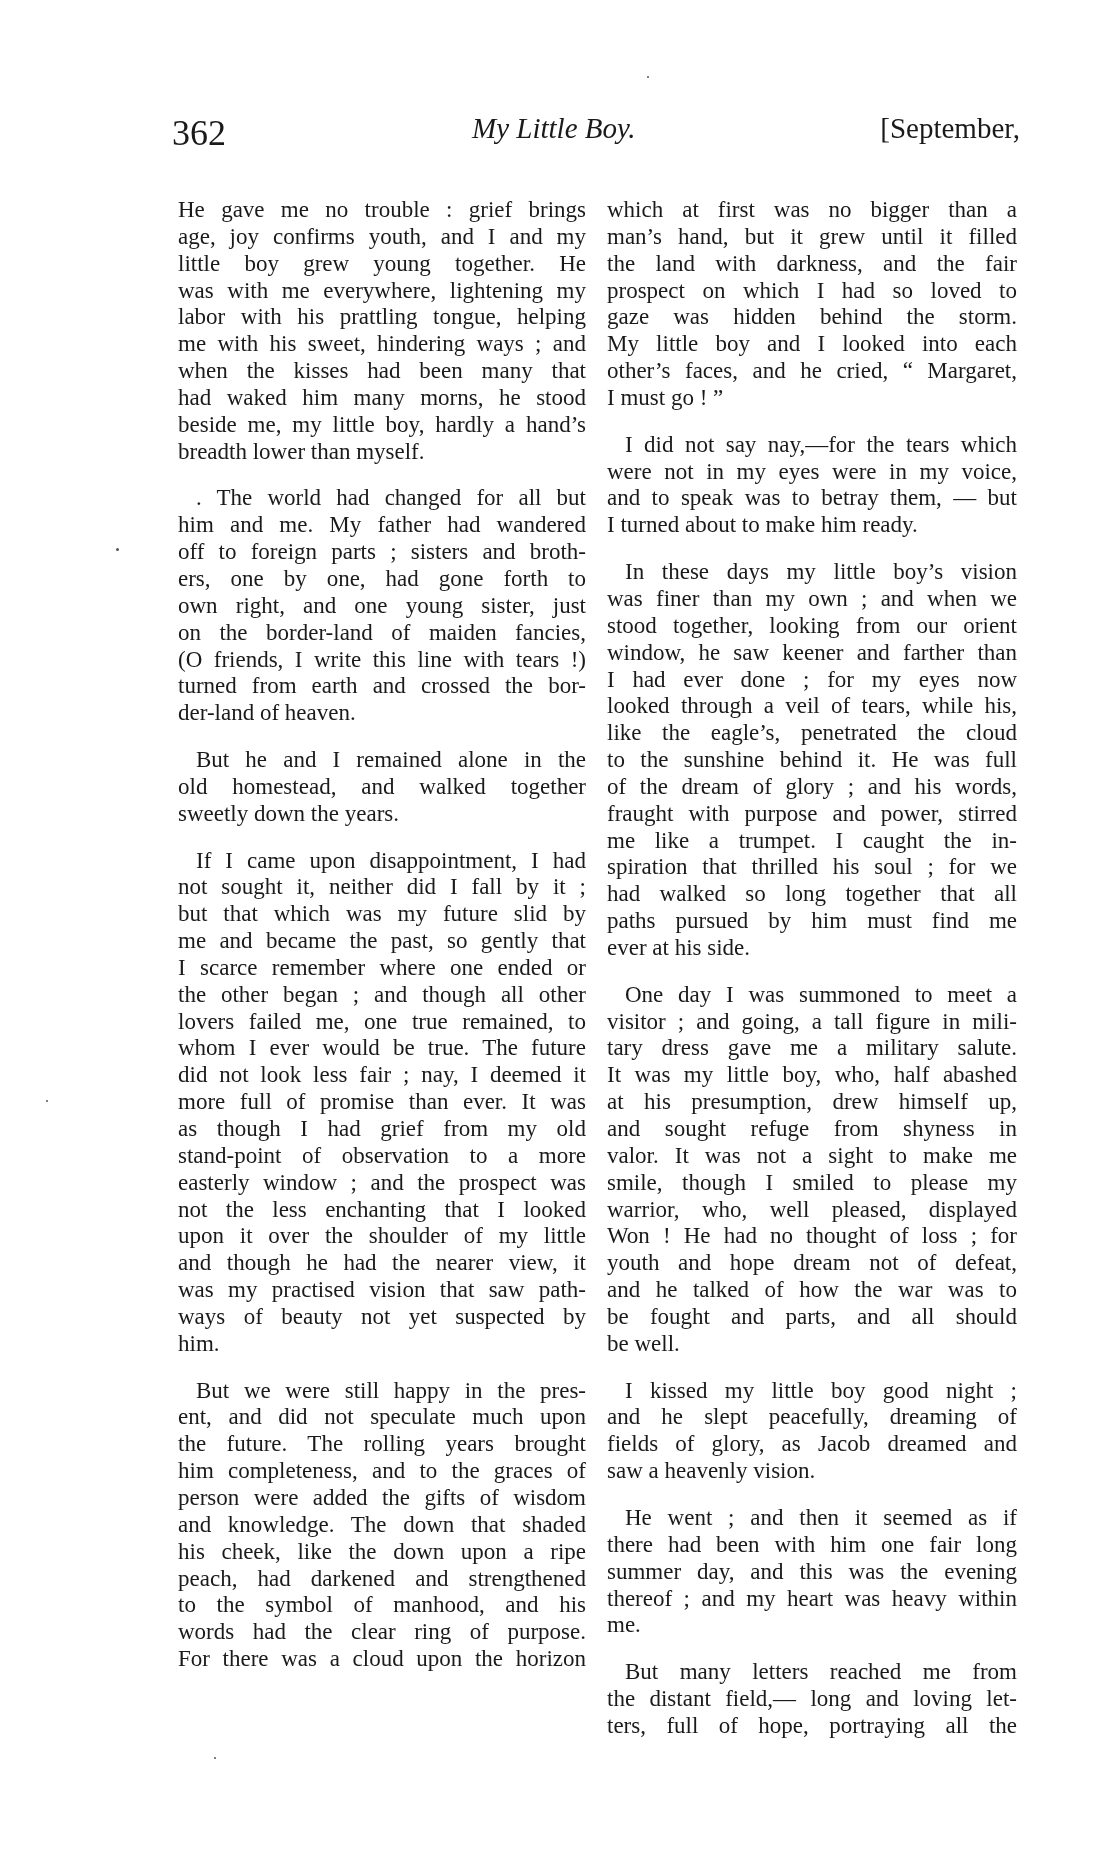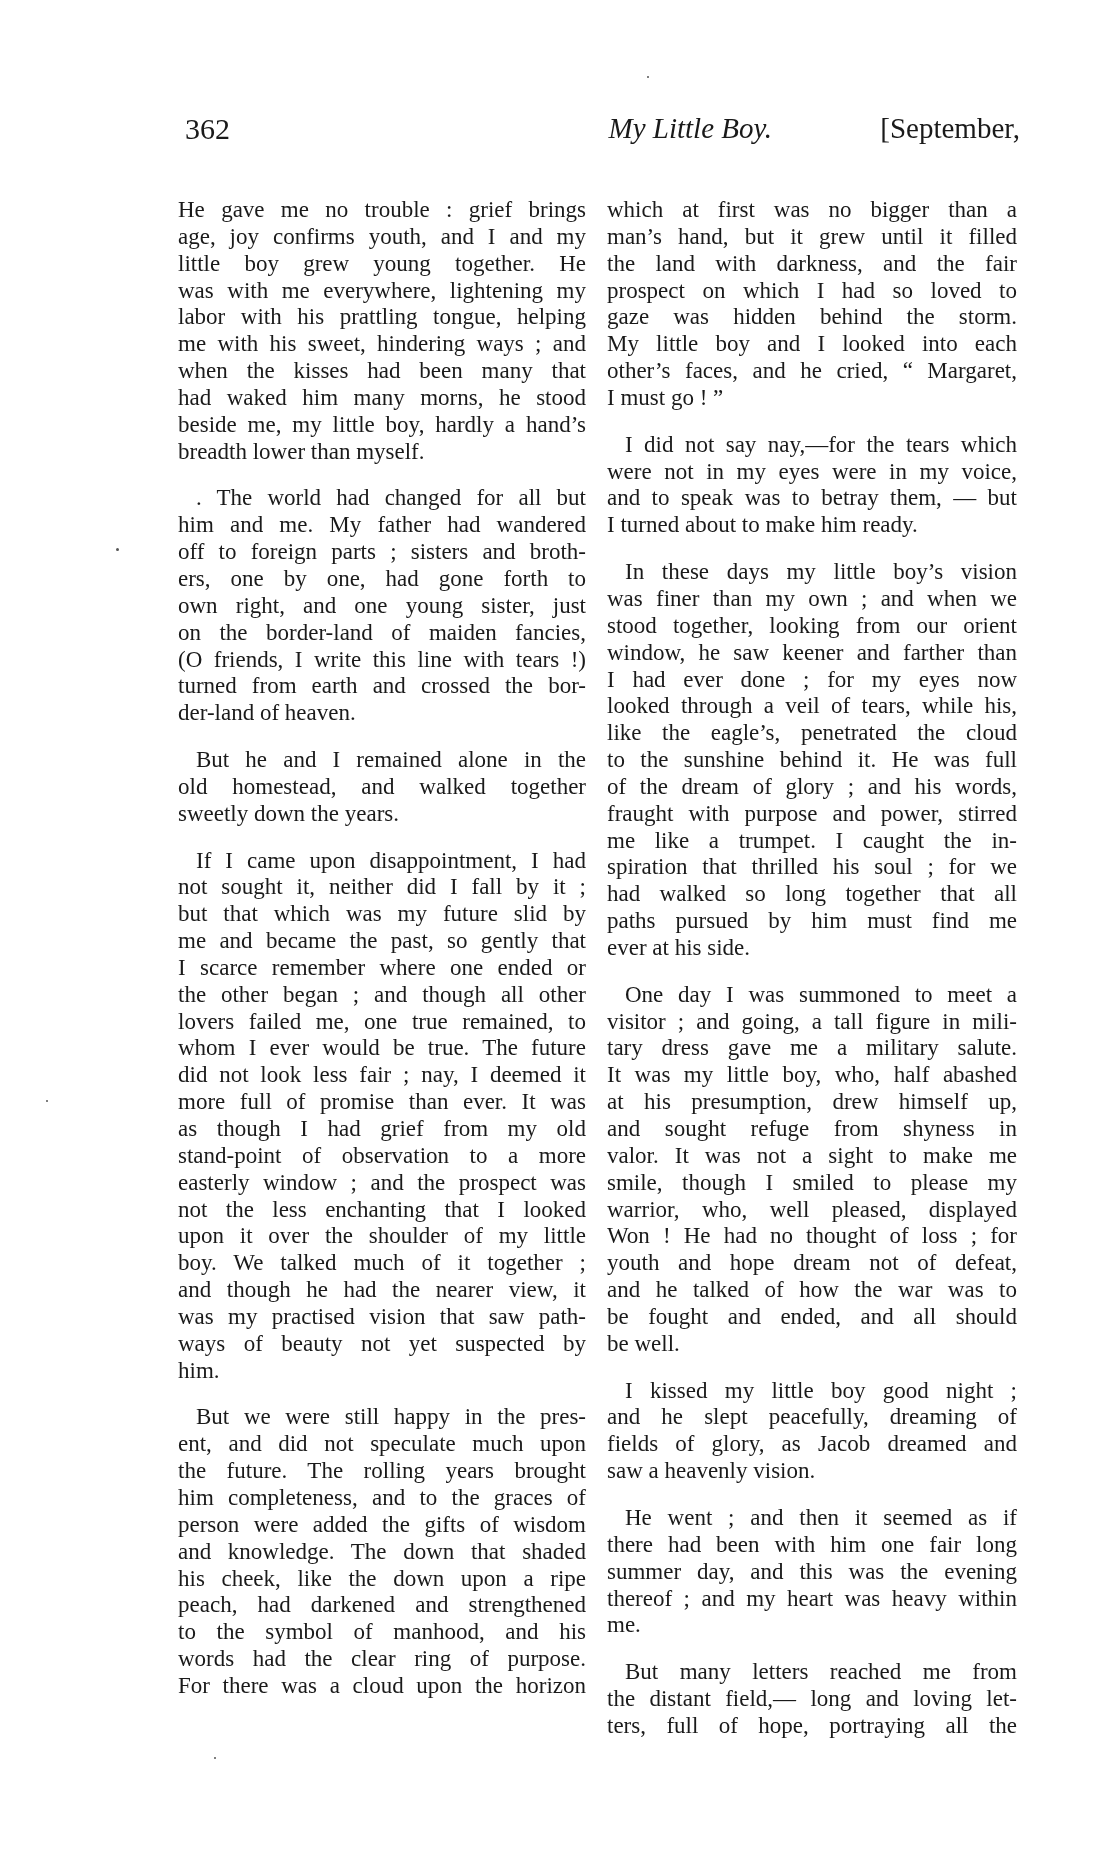--- a/index.html
+++ b/index.html
@@ -18,31 +18,31 @@
     .header {
       position: absolute;
       top: 112px;
       left: 172px;
       width: 848px;
       height: 40px;
       font-size: 30px;
     }
     .page-number {
       position: absolute;
-      left: 13px;
+      left: 0;
       top: 0;
-      font-size: 30px;
+      font-size: 36px;
       text-align: center;
     }
     .running-title {
       position: absolute;
       left: 300px;
       width: 300px;
       top: 0;
-      text-align: right;
+      text-align: left;
       font-style: italic;
       font-size: 29px;
     }
     .running-month {
       position: absolute;
       right: 0;
       top: 0;
       font-size: 29px;
     }
     .column {
@@ -129,21 +129,20 @@
       <span class="line">the other began ; and though all other</span>
       <span class="line">lovers failed me, one true remained, to</span>
       <span class="line">whom I ever would be true. The future</span>
       <span class="line">did not look less fair ; nay, I deemed it</span>
       <span class="line">more full of promise than ever. It was</span>
       <span class="line">as though I had grief from my old</span>
       <span class="line">stand-point of observation to a more</span>
       <span class="line">easterly window ; and the prospect was</span>
       <span class="line">not the less enchanting that I looked</span>
       <span class="line">upon it over the shoulder of my little</span>
-      <span class="line">boy. We talked much of it together ;</span>
       <span class="line">and though he had the nearer view, it</span>
       <span class="line">was my practised vision that saw path-</span>
       <span class="line">ways of beauty not yet suspected by</span>
       <span class="line last">him.</span>
     </div>
     <div class="para-gap"></div>
     <div>
       <span class="line indent">But we were still happy in the pres-</span>
       <span class="line">ent, and did not speculate much upon</span>
       <span class="line">the future. The rolling years brought</span>
@@ -200,21 +199,21 @@
       <span class="line">tary dress gave me a military salute.</span>
       <span class="line">It was my little boy, who, half abashed</span>
       <span class="line">at his presumption, drew himself up,</span>
       <span class="line">and sought refuge from shyness in</span>
       <span class="line">valor. It was not a sight to make me</span>
       <span class="line">smile, though I smiled to please my</span>
       <span class="line">warrior, who, well pleased, displayed</span>
       <span class="line">Won ! He had no thought of loss ; for</span>
       <span class="line">youth and hope dream not of defeat,</span>
       <span class="line">and he talked of how the war was to</span>
-      <span class="line">be fought and ended, and all should</span>
+      <span class="line">be fought and parts, and all should</span>
       <span class="line last">be well.</span>
     </div>
     <div class="para-gap"></div>
     <div>
       <span class="line indent">I kissed my little boy good night ;</span>
       <span class="line">and he slept peacefully, dreaming of</span>
       <span class="line">fields of glory, as Jacob dreamed and</span>
       <span class="line last">saw a heavenly vision.</span>
     </div>
     <div class="para-gap"></div>

